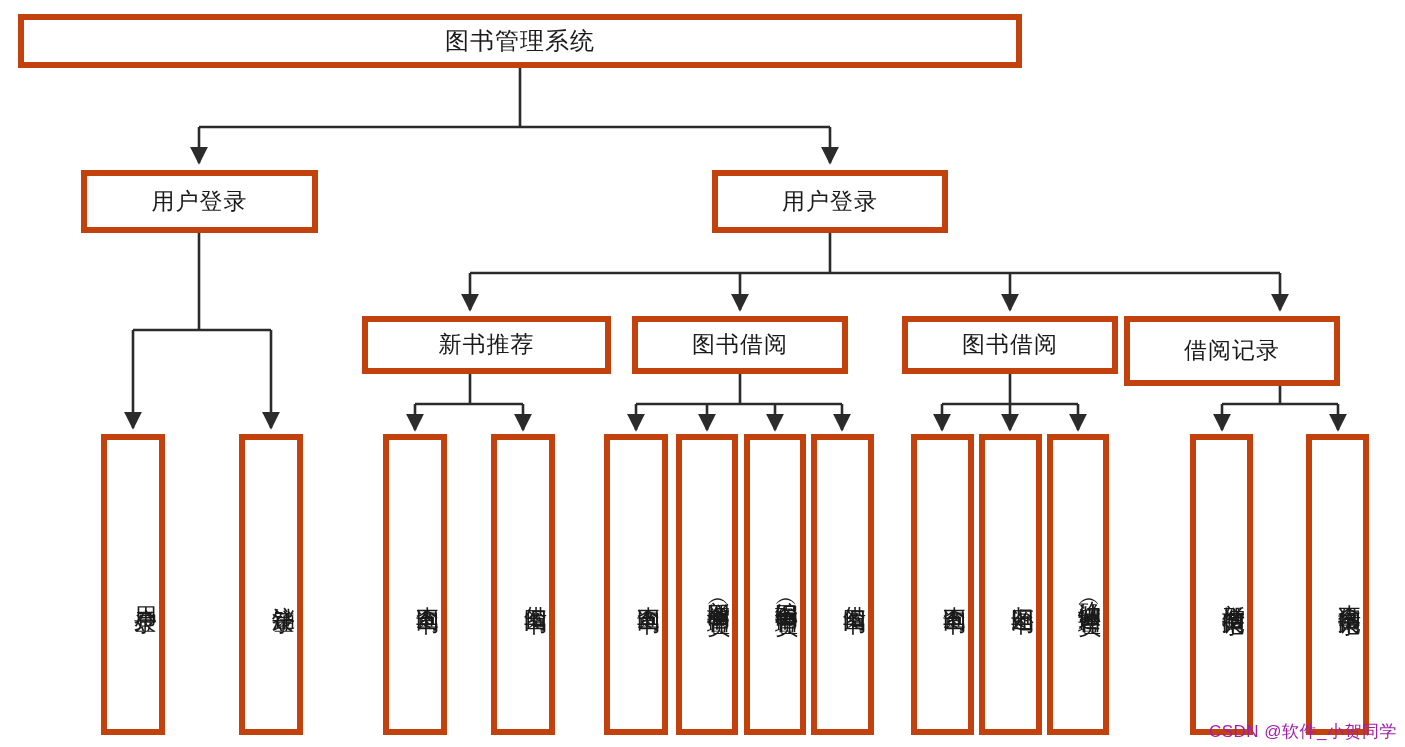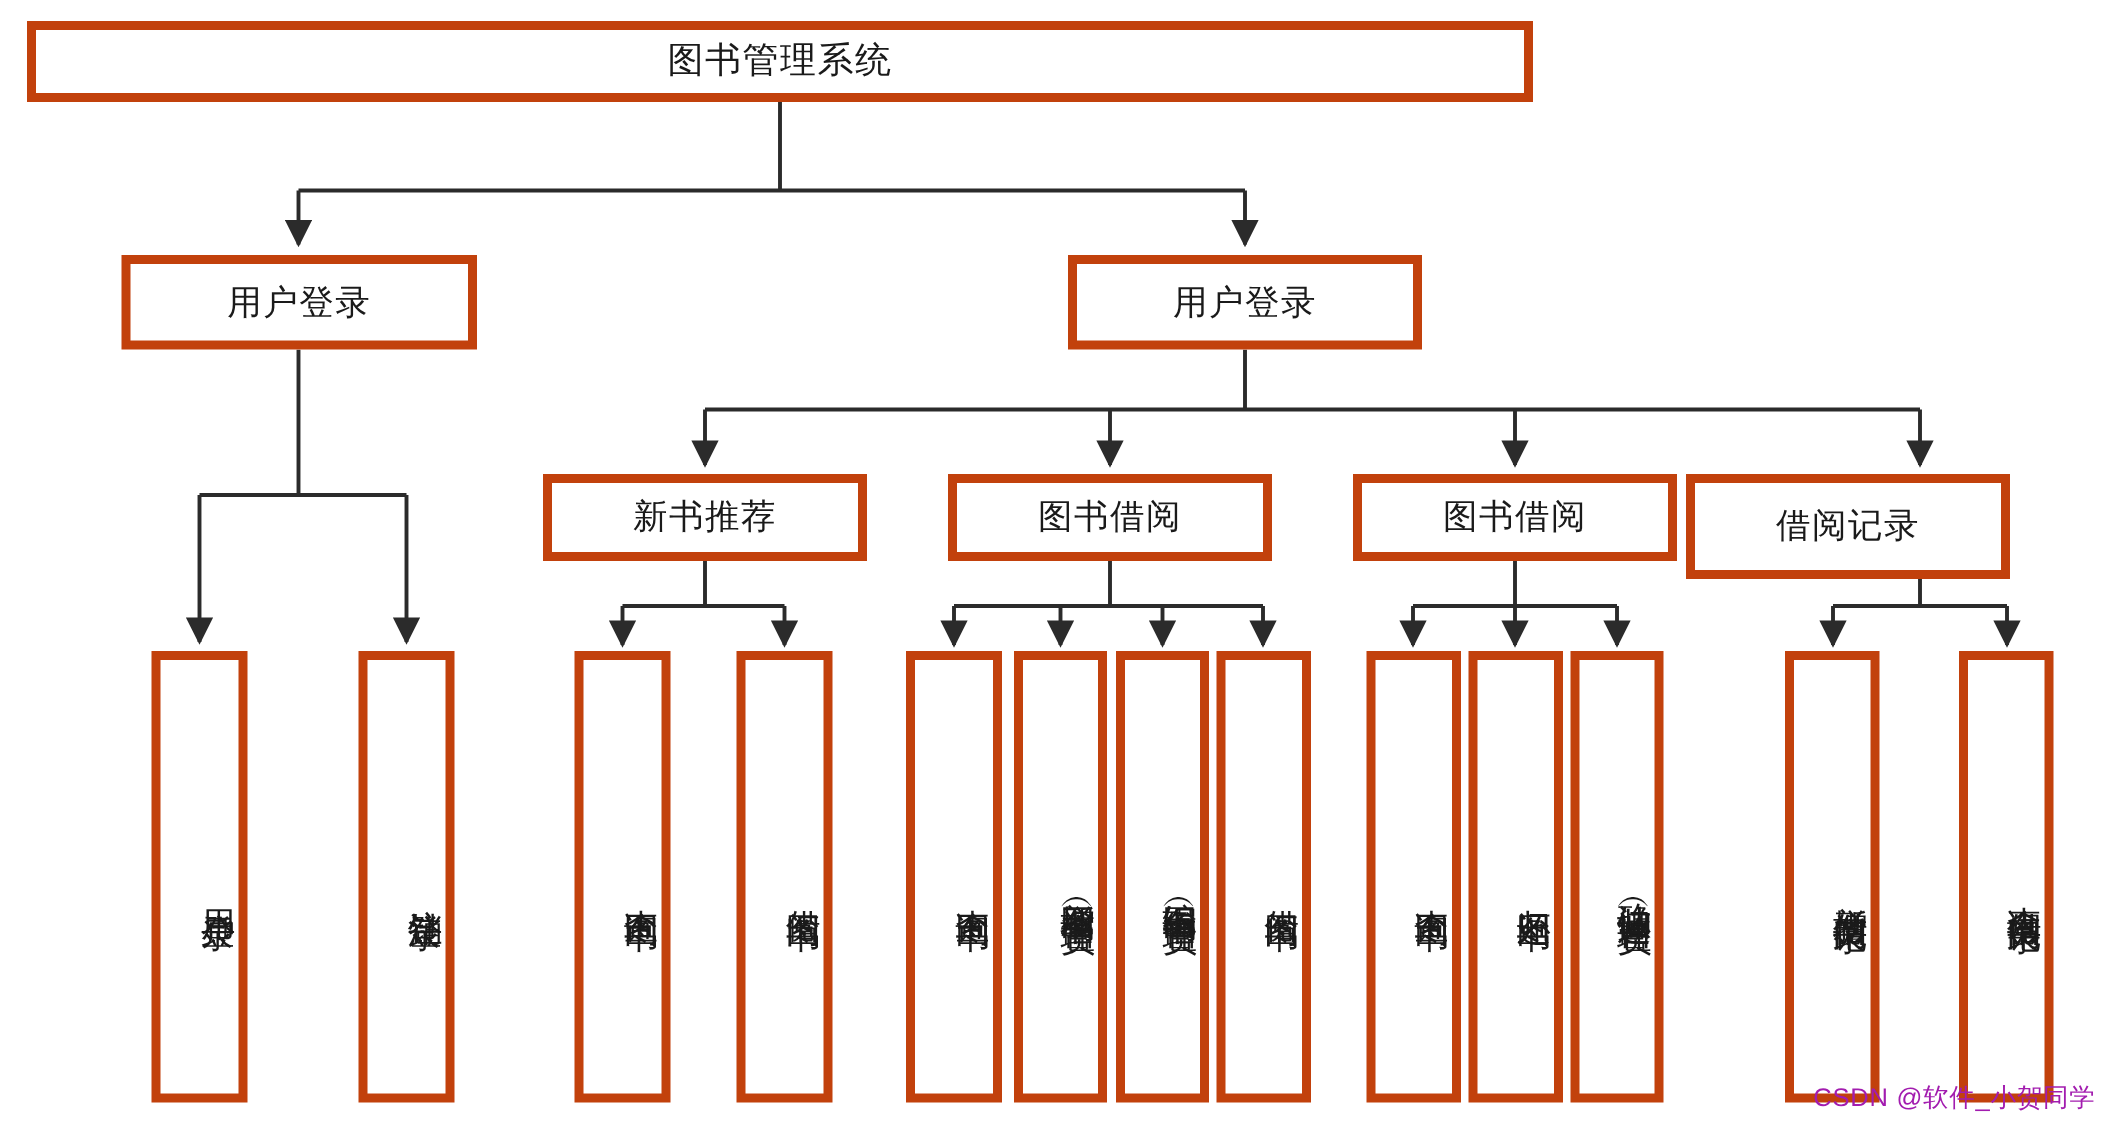--- a/index.html
+++ b/index.html
@@ -128,21 +128,21 @@
     <span>图书管理系统</span>
   </div>
 
   <div class="node horiz" style="left:81px; top:170px; width:237px; height:63px;">
     <span>用户登录</span>
   </div>
   <div class="node horiz" style="left:712px; top:170px; width:236px; height:63px;">
     <span>用户登录</span>
   </div>
 
-  <div class="node horiz" style="left:362px; top:316px; width:216px; height:58px;">
+  <div class="node horiz" style="left:362px; top:316px; width:249px; height:58px;">
     <span>新书推荐</span>
   </div>
   <div class="node horiz" style="left:632px; top:316px; width:216px; height:58px;">
     <span>图书借阅</span>
   </div>
   <div class="node horiz" style="left:902px; top:316px; width:216px; height:58px;">
     <span>图书借阅</span>
   </div>
   <div class="node horiz" style="left:1124px; top:316px; width:216px; height:70px;">
     <span>借阅记录</span>

